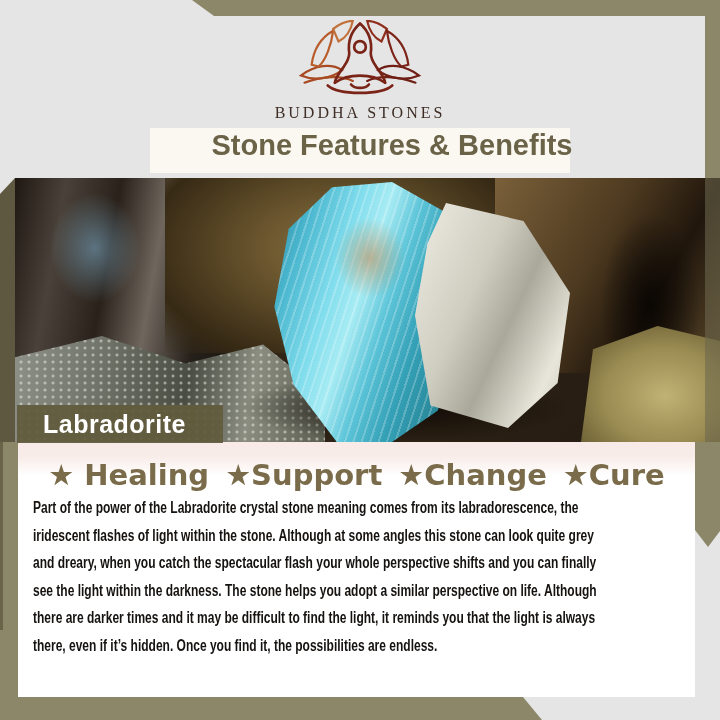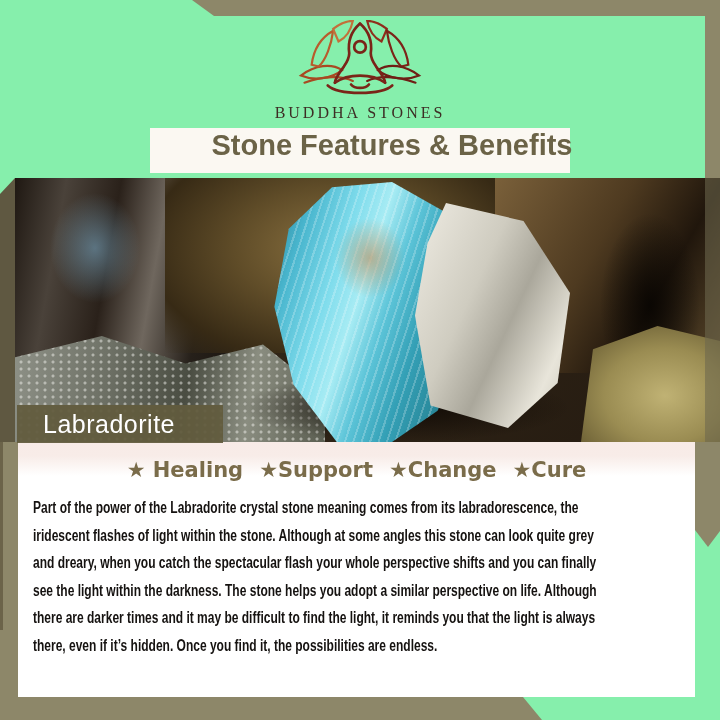--- a/index.html
+++ b/index.html
@@ -1,16 +1,16 @@
 <!DOCTYPE html>
 <html><head>
 <meta charset="utf-8">
 <style>
   html,body{margin:0;padding:0;background:#d8d4cc;}
-  .page{position:relative;width:720px;height:720px;overflow:hidden;background:#86efac;
+  .page{position:relative;width:720px;height:720px;overflow:hidden;background:#e5e5e5;
         font-family:"Liberation Sans",sans-serif;}
   .abs{position:absolute;}
 
   
   .top-ribbon{left:0;top:0;width:720px;height:16px;background:#8d8769;
               clip-path:polygon(192px 0,720px 0,720px 16px,214px 16px);}
   .right-ribbon-upper{left:705px;top:16px;width:15px;height:162px;background:#8d8769;}
   .right-ribbon-photo{left:705px;top:178px;width:15px;height:264px;background:rgba(109,103,78,.58);z-index:6;}
   .right-ribbon-lower{left:695px;top:442px;width:25px;height:105px;background:#8d8769;
               clip-path:polygon(0 0,25px 0,25px 89px,13px 105px,0 88px);z-index:6;}
@@ -62,29 +62,29 @@
       background:repeating-linear-gradient(108deg,rgba(255,255,255,.22) 0 2px,rgba(255,255,255,0) 2px 8px),
                  linear-gradient(108deg,#1e7287 0%,#49b6ce 18%,#7fdcec 32%,#a8ecf4 42%,#5cc4d8 52%,#34a0b6 64%,#2a8a9c 76%,#20707e 88%,#195f6b 100%);}
   .crystal-spot{left:320px;top:40px;width:70px;height:80px;
       background:radial-gradient(closest-side,rgba(186,128,70,.55),rgba(186,128,70,0));}
   .quartz{left:400px;top:25px;width:155px;height:225px;
       clip-path:polygon(20% 0,70% 8%,100% 40%,92% 80%,60% 100%,10% 90%,0 50%,8% 18%);
       background:linear-gradient(115deg,#efece3 0%,#cfccc0 38%,#aaa79b 58%,#e8e5da 82%,#c8c5b8 100%);}
 
   
   .stone-label{left:17px;top:405px;width:206px;height:38px;background:rgba(98,91,62,.94);
-      color:#ffffff;font-size:25px;font-weight:normal;line-height:38px;padding-left:26px;
+      color:#ffffff;font-size:25px;font-weight:bold;line-height:38px;padding-left:26px;
       box-sizing:border-box;letter-spacing:.5px;z-index:7;}
 
   
   .content-box{left:18px;top:442px;width:677px;height:255px;
       background:linear-gradient(180deg,#f8ebe7 0px,#f8ece8 14px,#ffffff 34px);z-index:3;}
   .benefits{left:18px;top:458px;width:677px;text-align:center;
       font-family:"DejaVu Sans","Liberation Sans",sans-serif;
-      font-size:21px;font-weight:bold;color:#7a6c4a;z-index:4;}
+      font-size:29px;font-weight:bold;color:#7a6c4a;z-index:4;}
   .benefits div{display:inline-block;margin:0 8px;white-space:nowrap;}
   .paragraph{left:33px;top:494px;width:880px;transform:scaleX(.75);transform-origin:left top;z-index:4;}
   .paragraph div{white-space:nowrap;font-size:16px;font-weight:bold;line-height:27.6px;
       color:#151210;letter-spacing:0;}
 
   svg .petal{fill:none;stroke-width:2.4;stroke-linecap:round;}
   svg .person{fill:none;stroke:#7a2418;stroke-width:3;stroke-linecap:round;}
 </style>
 </head>
 <body>

